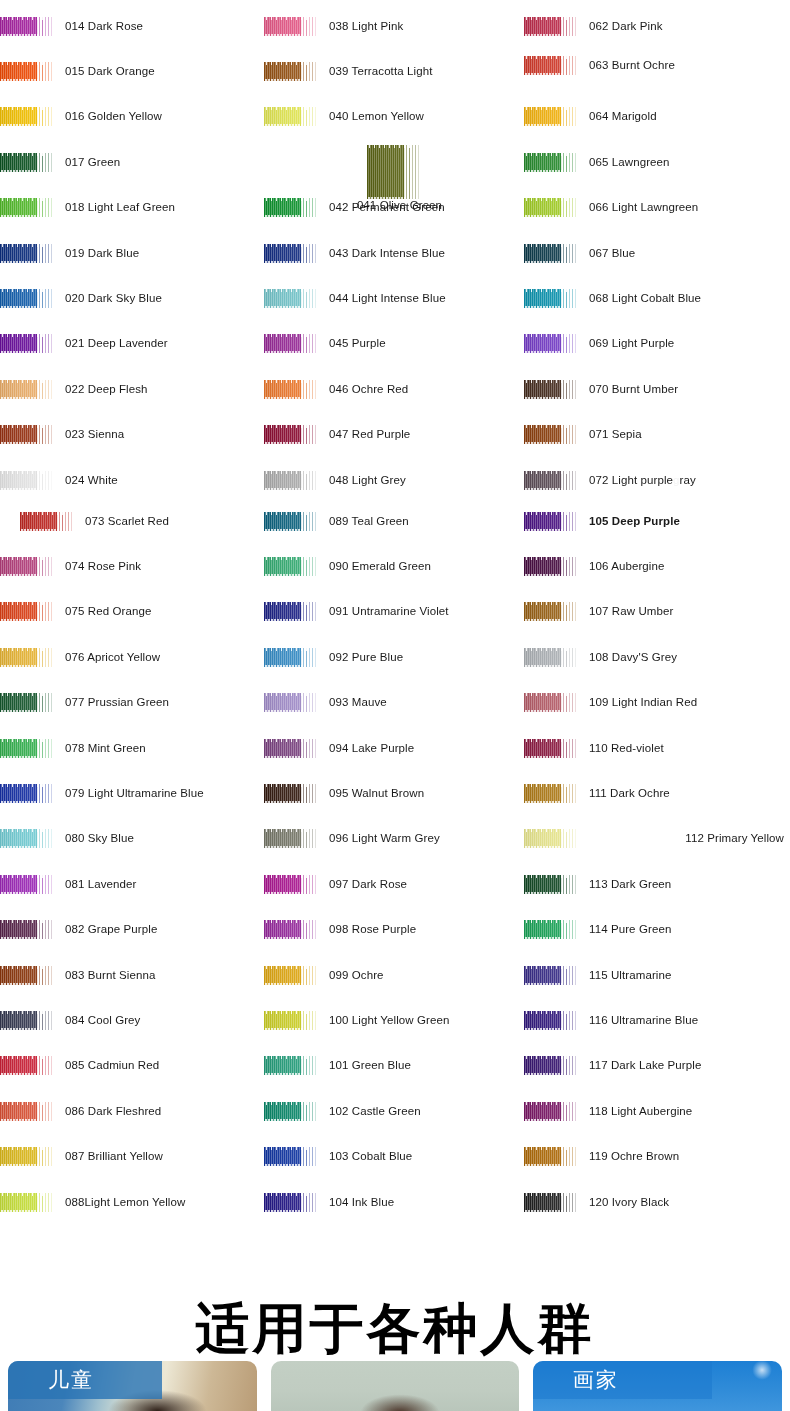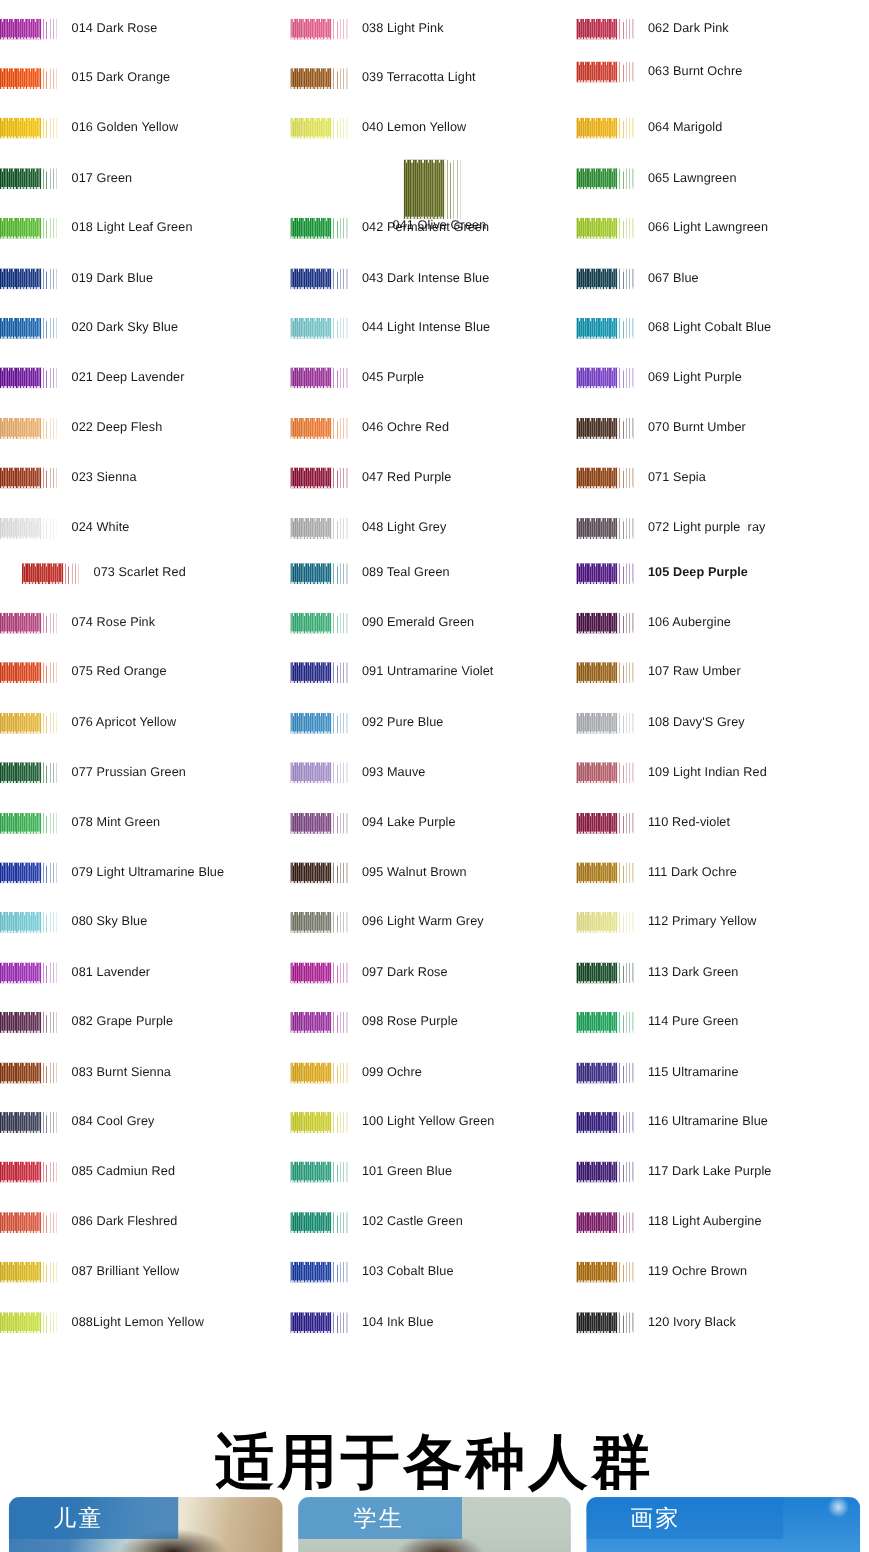--- a/index.html
+++ b/index.html
@@ -914,21 +914,21 @@
       <div class="swatch-row" style="top: 776.4px;">
         <div class="swatch">
           <div class="body" style="background: linear-gradient(90deg, rgb(159, 111, 19) 0%, rgb(171, 123, 31) 45%, rgb(179, 131, 39) 100%);"></div>
           <div class="fray" style="background: repeating-linear-gradient(90deg, rgb(171, 123, 31) 0px, rgb(171, 123, 31) 1px, rgb(255, 255, 255) 1px, rgb(255, 255, 255) 3px); opacity: 0.85; mask-image: linear-gradient(90deg, rgb(0, 0, 0) 0%, rgba(0, 0, 0, 0.25) 100%);"></div>
           <div class="grain"></div>
           <div class="top-edge"></div>
           <div class="bot-edge"></div>
         </div>
         <div class="swatch-label">111 Dark Ochre</div>
       </div>
-      <div class="swatch-row" style="top: 821.8px;">
+      <div class="swatch-row" style="top: 821.8px; justify-content: space-between;">
         <div class="swatch">
           <div class="body" style="background: linear-gradient(90deg, rgb(212, 210, 128) 0%, rgb(224, 222, 140) 45%, rgb(232, 230, 148) 100%);"></div>
           <div class="fray" style="background: repeating-linear-gradient(90deg, rgb(224, 222, 140) 0px, rgb(224, 222, 140) 1px, rgb(255, 255, 255) 1px, rgb(255, 255, 255) 3px); opacity: 0.85; mask-image: linear-gradient(90deg, rgb(0, 0, 0) 0%, rgba(0, 0, 0, 0.25) 100%);"></div>
           <div class="grain"></div>
           <div class="top-edge"></div>
           <div class="bot-edge"></div>
         </div>
         <div class="swatch-label">112 Primary Yellow</div>
       </div>
       <div class="swatch-row" style="top: 867.2px;">
@@ -1018,23 +1018,20 @@
 
 <div class="tiles">
   <div class="tile tile-1">
     <div class="photo-fix"></div>
     <div class="band">
       <span class="band-text">儿童</span>
     </div>
   </div>
   <div class="tile tile-2">
     <div class="photo"></div>
-    <div class="band">
-      <span class="band-text">学生</span>
-    </div>
   </div>
   <div class="tile tile-3">
     <div class="photo"></div>
     <div class="band">
       <span class="band-text">画家</span>
     </div>
   </div>
 </div>
 
 </body></html>

